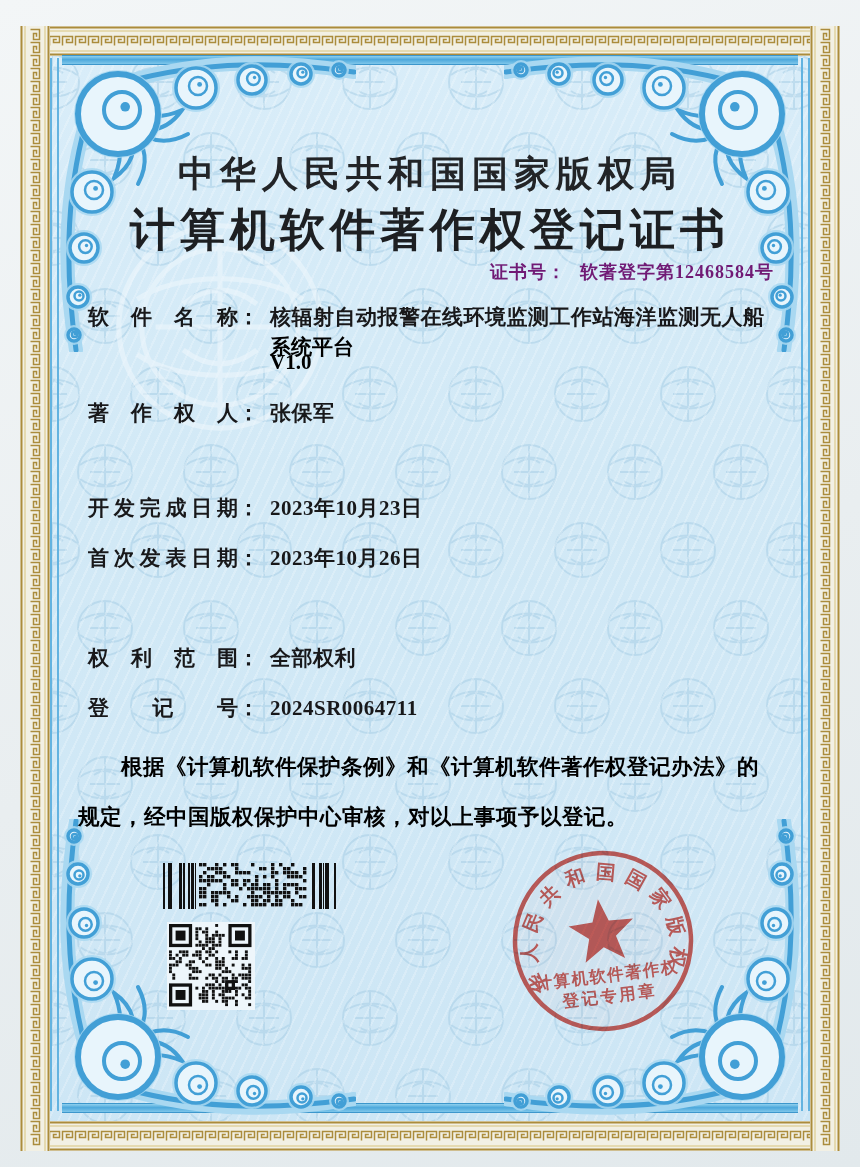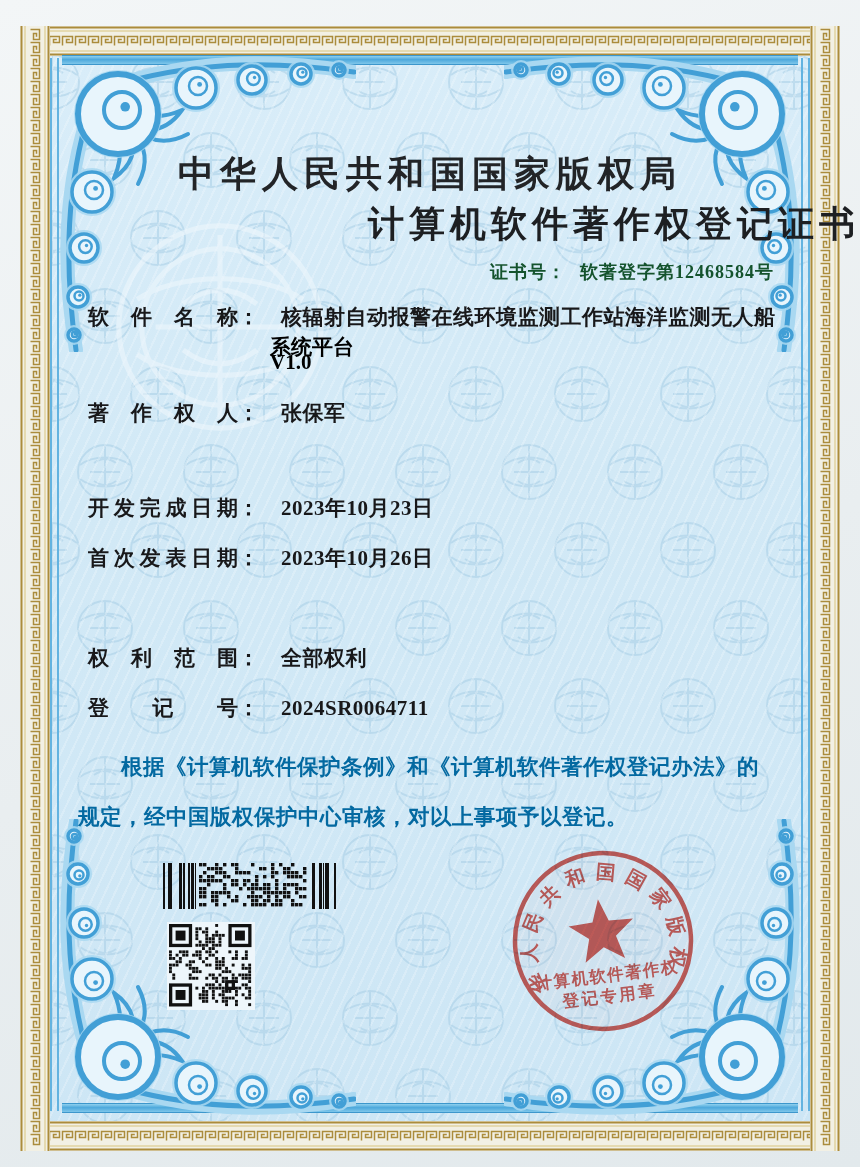--- a/index.html
+++ b/index.html
@@ -41,38 +41,38 @@
   .fl-tl{left:56px;top:52px;}
   .fl-tr{right:56px;top:52px;transform:scaleX(-1);}
   .fl-bl{left:56px;bottom:48px;transform:scaleY(-1);}
   .fl-br{right:56px;bottom:48px;transform:scale(-1,-1);}
   
   .issuer{
     position:absolute;left:0;right:0;top:150px;text-align:center;
     font-size:36px;font-weight:bold;color:#222427;letter-spacing:6px;
   }
   .cert-title{
-    position:absolute;left:0;right:0;top:200px;text-align:right;
-    font-size:36px;font-weight:bold;color:#1d1f22;letter-spacing:5px;
+    position:absolute;left:0;right:0;top:200px;text-align:center;
+    font-size:45px;font-weight:bold;color:#1d1f22;letter-spacing:5px;
   }
   .cert-no{
-    position:absolute;right:86px;top:260px;font-size:18px;font-weight:bold;color:#14532d;
+    position:absolute;right:86px;top:260px;font-size:18px;font-weight:bold;color:#701a75;
     letter-spacing:1px;
   }
   .cert-no .sep{display:inline-block;width:14px;}
   
   .frow{position:absolute;left:88px;font-size:21px;font-weight:bold;color:#18181a;line-height:29px;white-space:nowrap;}
   .flabel{display:inline-block;width:150px;text-align:justify;text-align-last:justify;}
   .fcolon{display:inline-block;width:22px;}
-  .fvalue{display:inline-block;margin-left:21px;letter-spacing:0.5px;}
+  .fvalue{display:inline-block;margin-left:10px;letter-spacing:0.5px;}
   .fextra{position:absolute;left:270px;font-size:21px;font-weight:bold;color:#000000;line-height:29px;}
   
   .statement{
     position:absolute;left:78px;top:742px;width:690px;
-    font-size:21.5px;font-weight:bold;color:#0369a1;line-height:50px;
+    font-size:21.5px;font-weight:bold;color:#000000;line-height:50px;
     text-indent:2em;letter-spacing:0.5px;
   }
   
   .barcode{position:absolute;left:163px;top:861px;width:180px;height:50px;}
   .qrcode{position:absolute;left:167px;top:922px;width:88px;height:88px;}
   
   .seal{position:absolute;left:505px;top:843px;width:196px;height:196px;
     transform:rotate(-7deg);mix-blend-mode:multiply;opacity:.92;}
   .issue-date{
     position:absolute;left:500px;top:1026px;width:210px;text-align:center;

